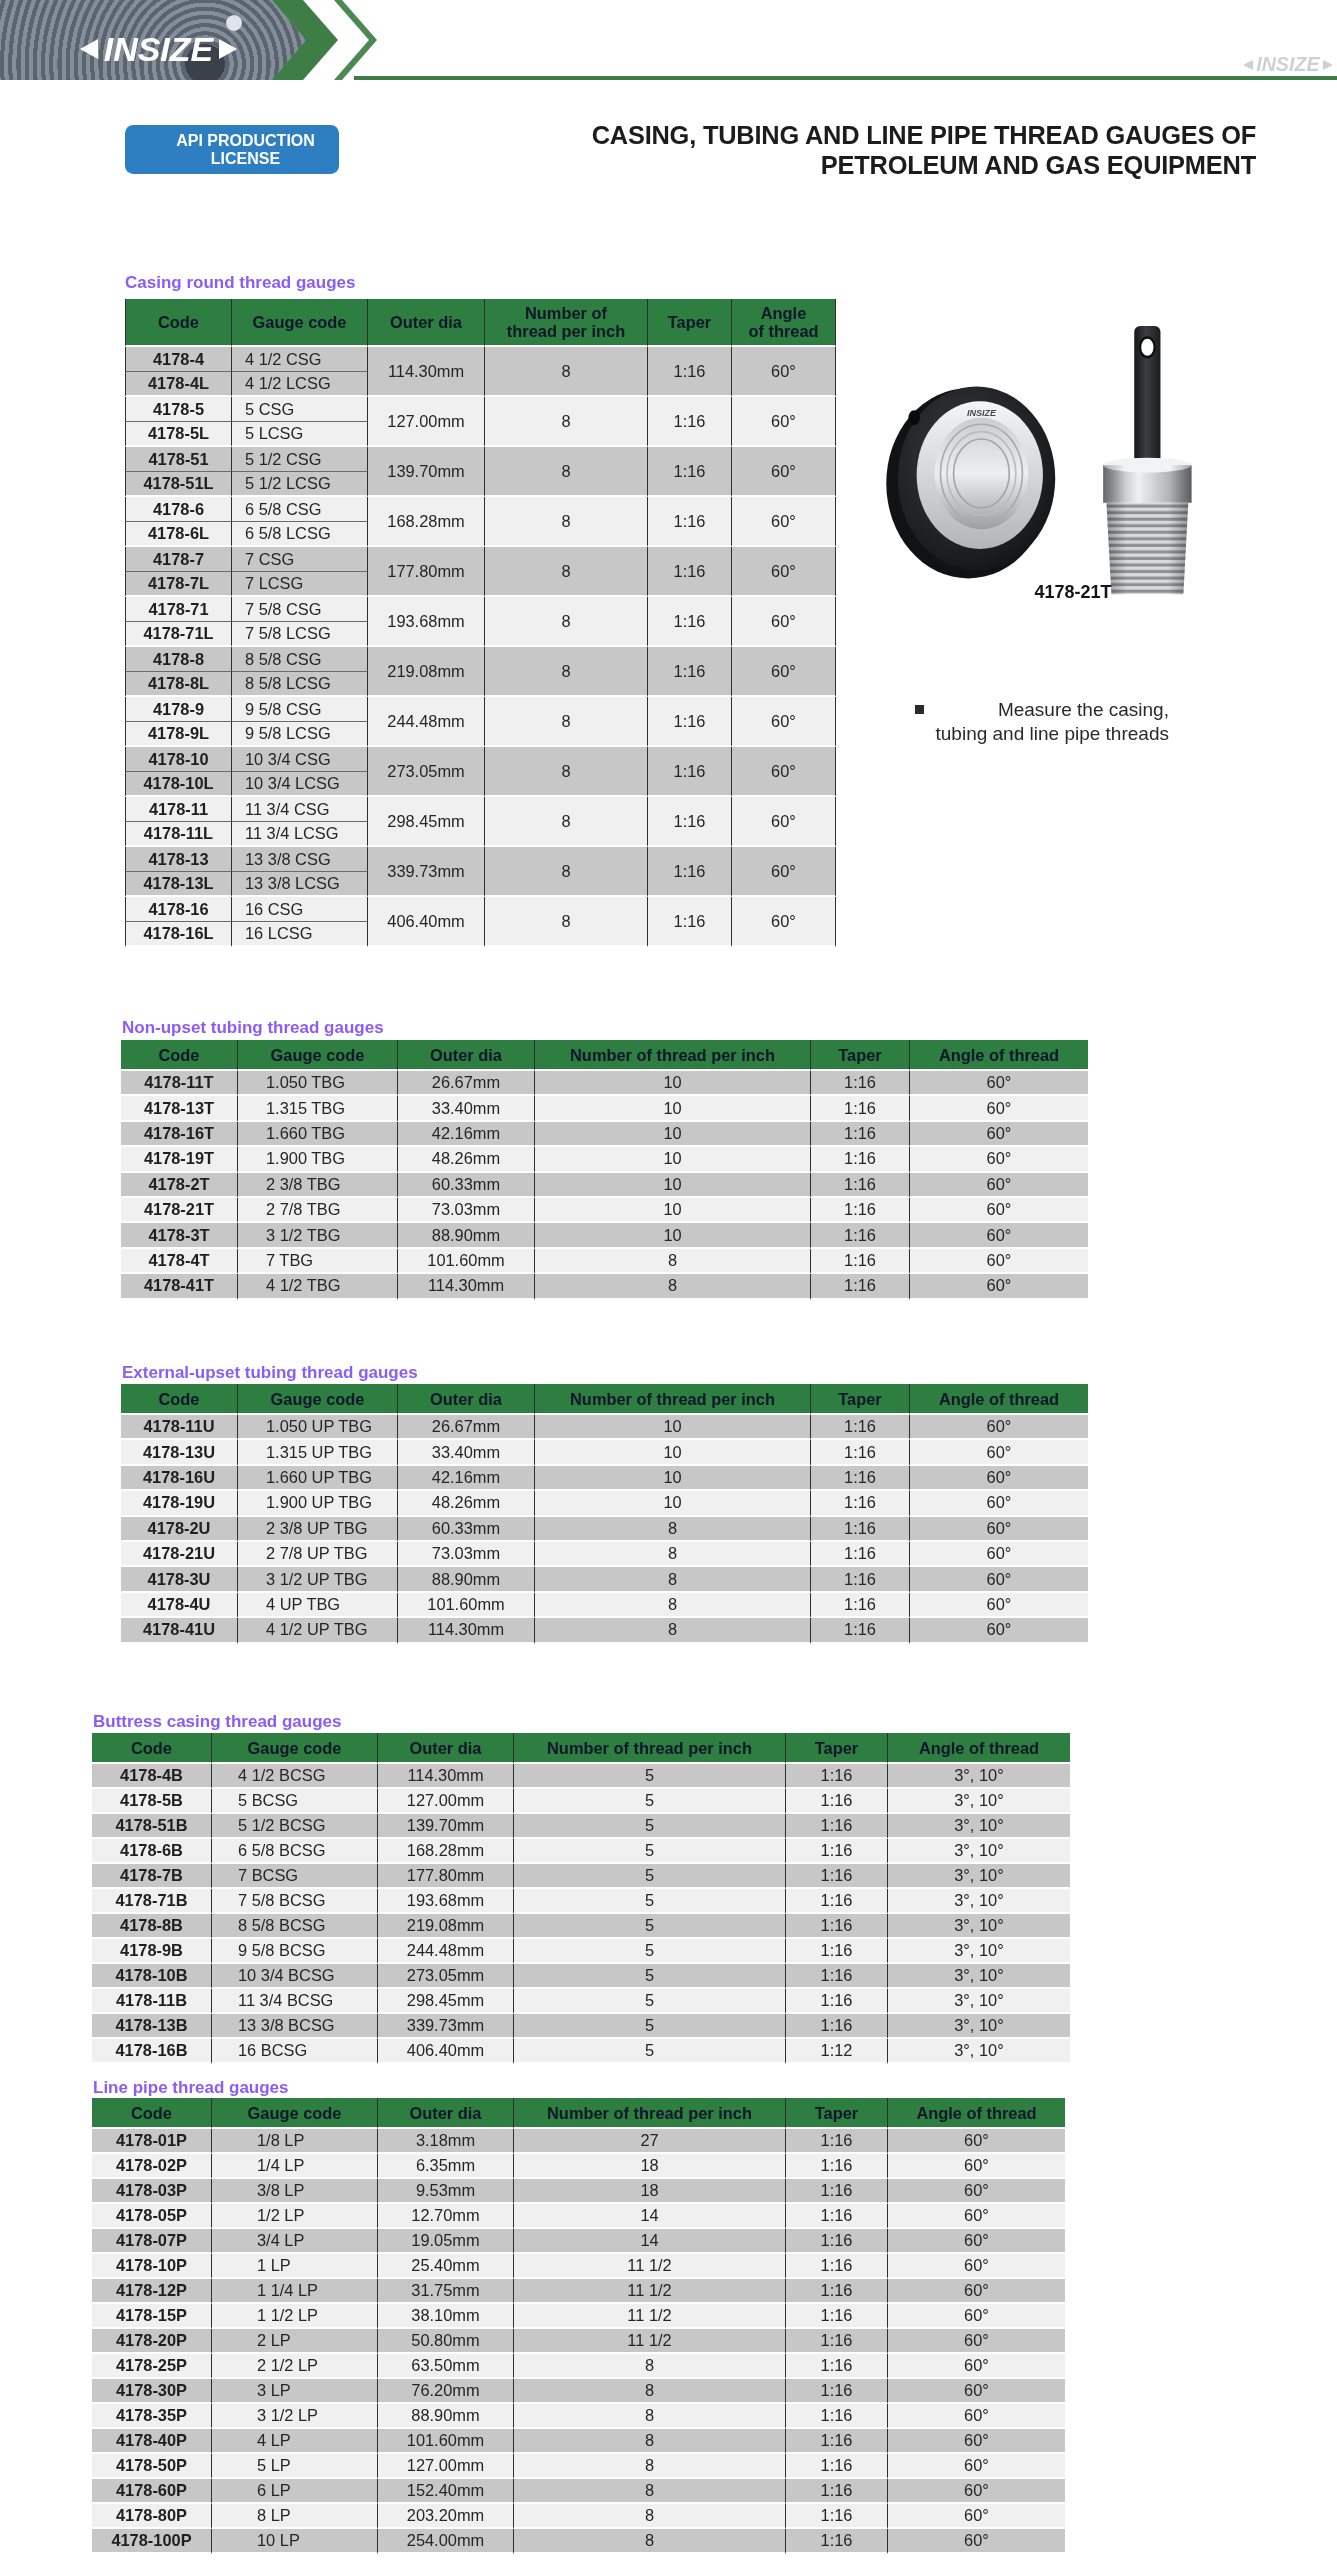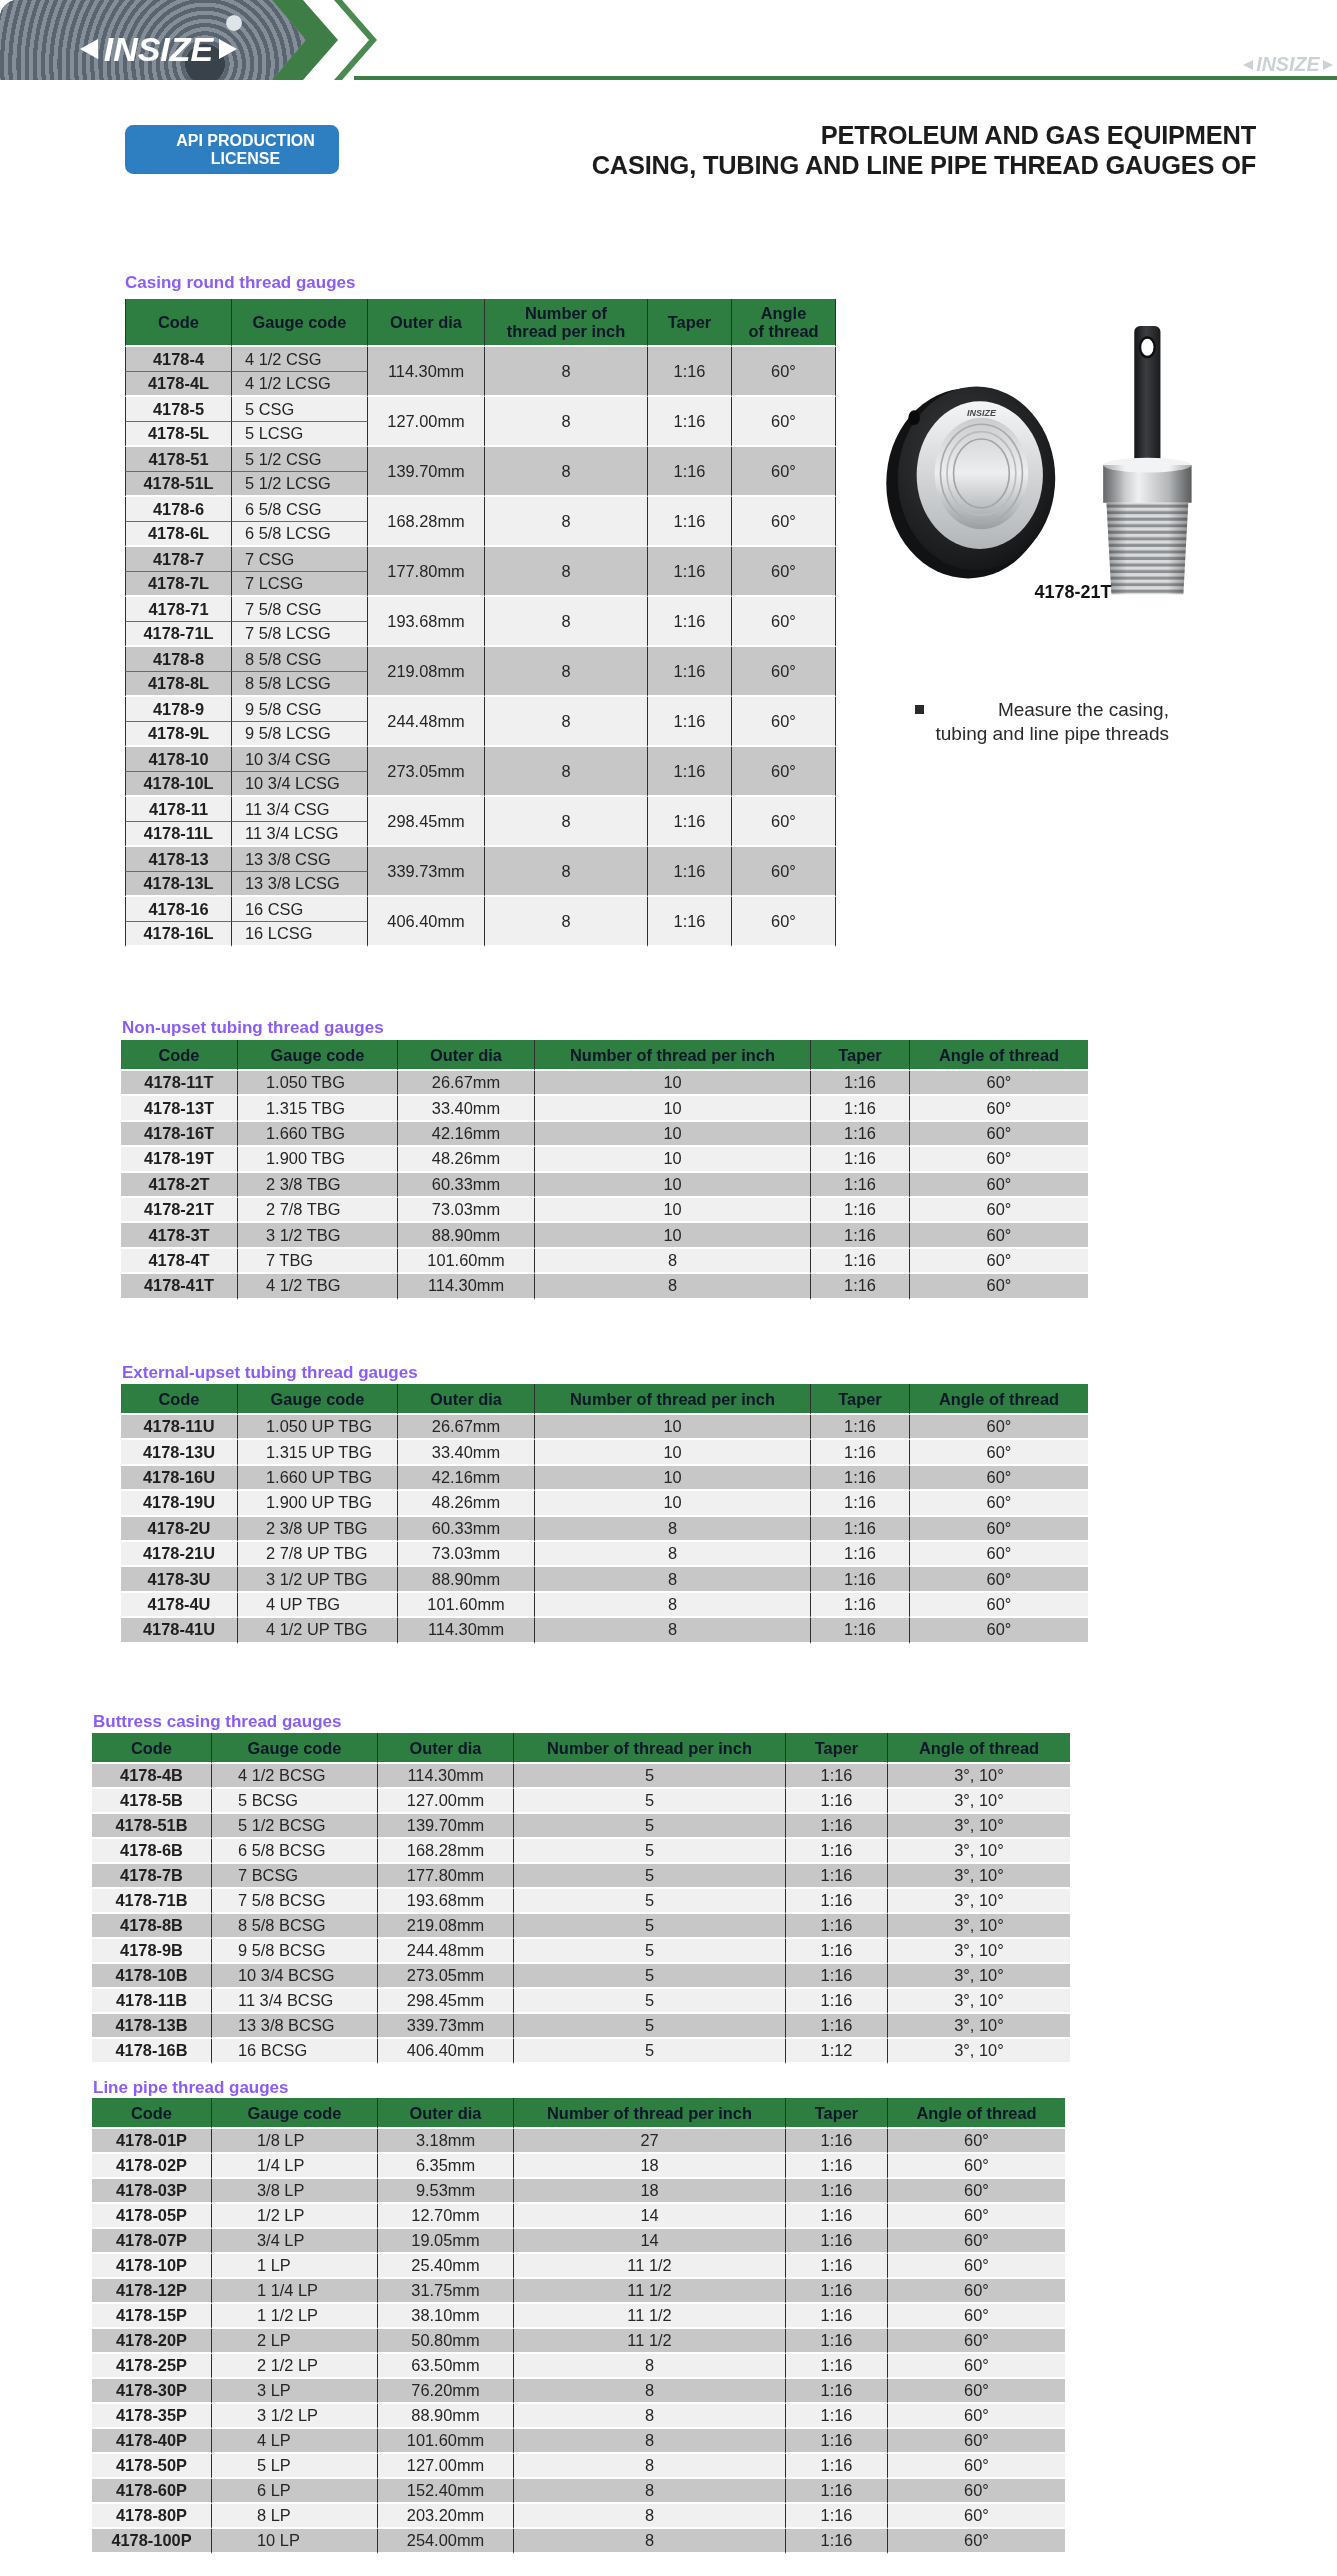--- a/index.html
+++ b/index.html
@@ -1,17 +1,17 @@
 <!DOCTYPE html>
 <html style="font-size:13px"><head>
 <meta charset="utf-8">
 <style>
   html,body{margin:0;padding:0;background:#fff;}
   .page{position:relative;width:1337px;height:2576px;background:#ffffff;overflow:hidden;
-        font-family:"Liberation Sans",sans-serif;color:#2a2a2a;border-radius:18px;}
+        font-family:"Liberation Sans",sans-serif;color:#2a2a2a;}
 
   
   .hdr{position:absolute;top:0;left:0;width:1337px;height:90px;}
   .hdr-photo{position:absolute;top:0;left:0;width:354px;height:80px;
     clip-path:polygon(0 0,272px 0,306px 40px,272px 80px,0 80px);
     background:
       radial-gradient(circle at 234px 23px,#dfe4e9 0 7.4px,rgba(0,0,0,0) 8.2px),
       radial-gradient(circle at 205px 64px,#39414b 0 19.7px,rgba(0,0,0,0) 20.5px),
       repeating-radial-gradient(circle at 205px 64px,#848e99 0 4.1px,#5a646f 4.1px 8.2px),
       repeating-radial-gradient(circle at 54px 13px,#9aa3ad 0 5.7px,#6e7883 5.7px 11.5px),
@@ -92,22 +92,22 @@
     </div>
     <div class="wm">
       <span class="tri-l"></span>
       <span class="txt">INSIZE</span>
       <span class="tri-r"></span>
     </div>
   </div>
 
   <div class="badge">API PRODUCTION LICENSE</div>
   <div class="main-title">
+    <div>CASING, TUBING AND LINE PIPE THREAD GAUGES OF</div>
     <div>PETROLEUM AND GAS EQUIPMENT</div>
-    <div>CASING, TUBING AND LINE PIPE THREAD GAUGES OF</div>
   </div>
 
   <div class="sec" id="sec1">Casing round thread gauges</div>
   <div class="sec" id="sec2">Non-upset tubing thread gauges</div>
   <div class="sec" id="sec3">External-upset tubing thread gauges</div>
   <div class="sec" id="sec4">Buttress casing thread gauges</div>
   <div class="sec" id="sec5">Line pipe thread gauges</div>
 
   <table class="gt pairs" id="t1">
       <colgroup>

